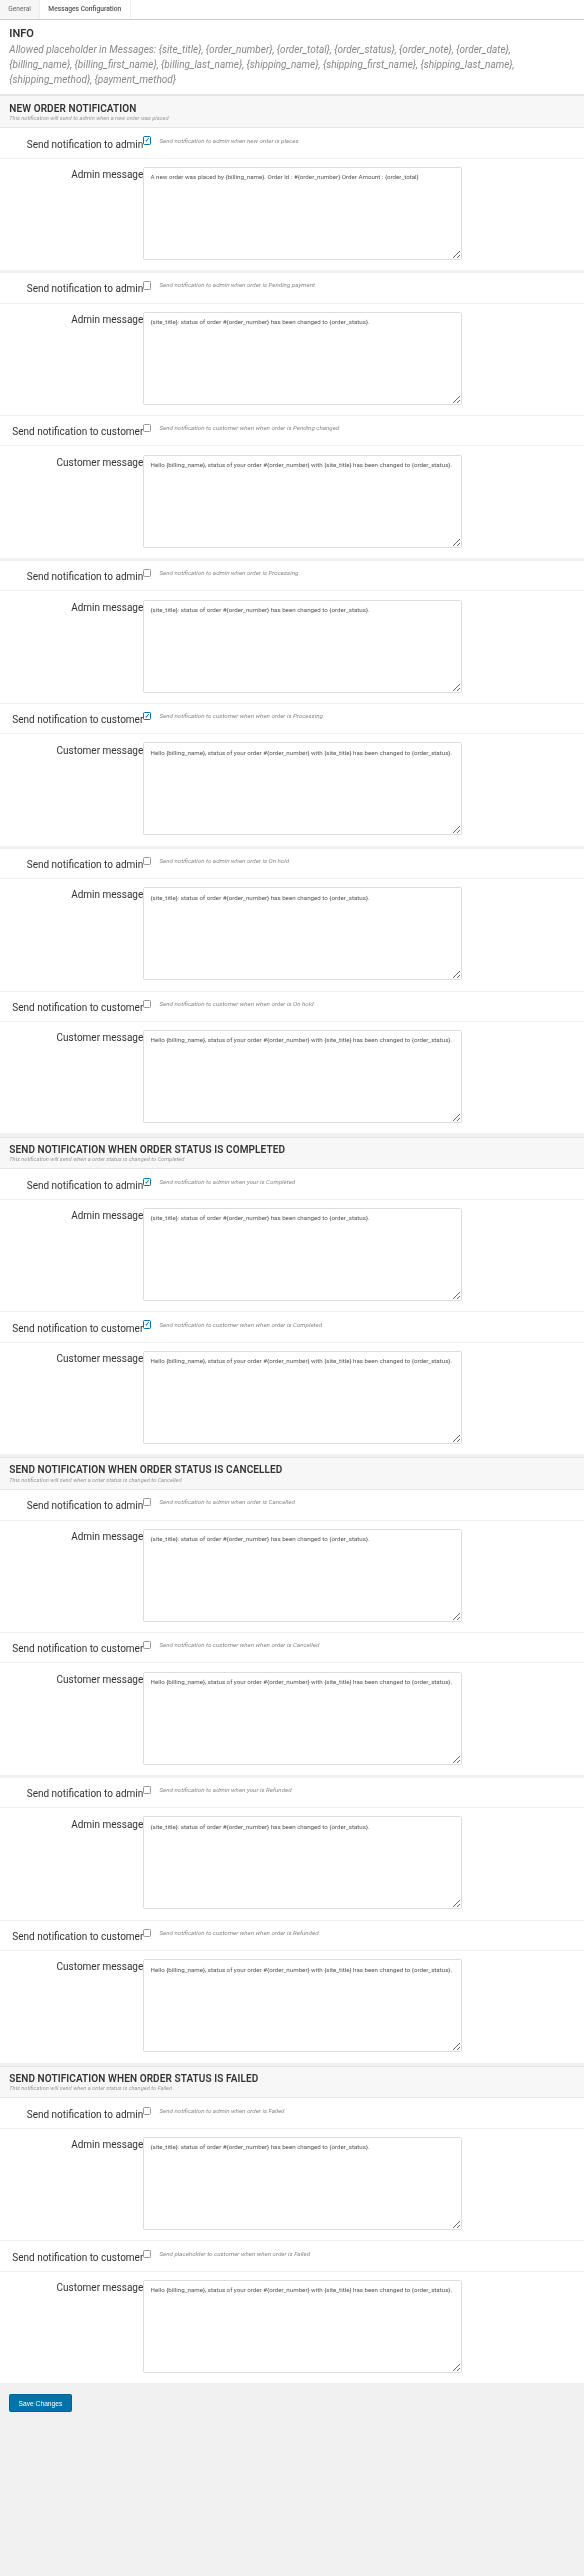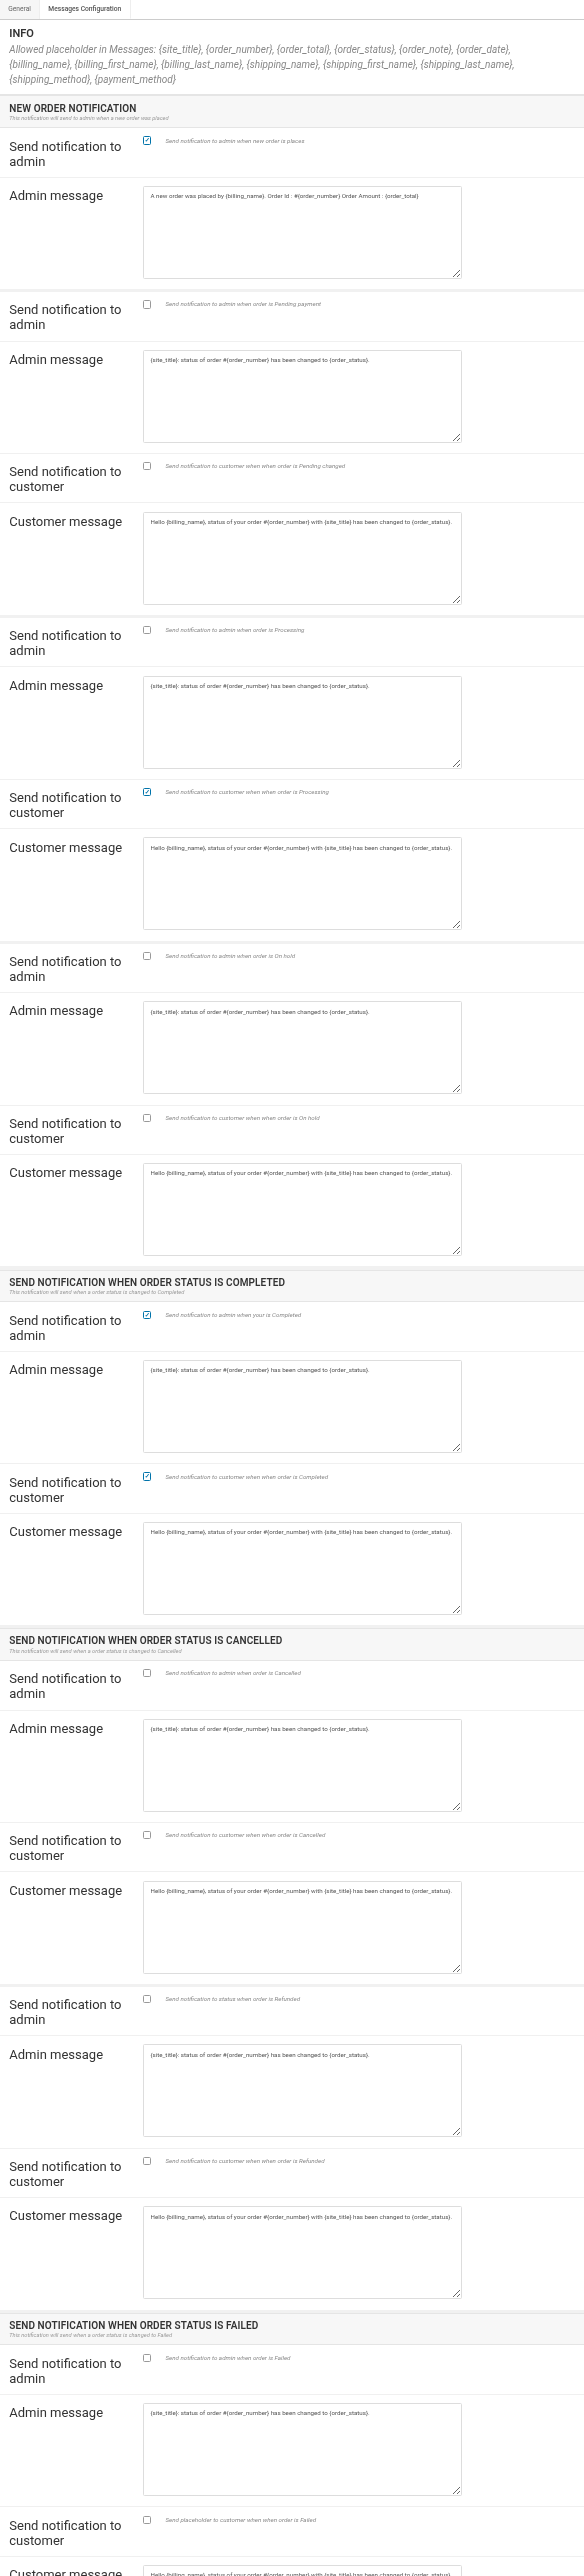--- a/index.html
+++ b/index.html
@@ -16,24 +16,24 @@
     .info-title { font-size: 11px; font-weight: 600; color: #333; margin-bottom: 2.1px; }
     .info-text { color: #888; font-size: 10px; font-style: italic; line-height: 1.5; }
     
     .section { background: #fff; margin-bottom: 3.1px; }
     .section-head { background: #f7f7f7; padding: 6.2px 9.3px; border-top: 0.5px solid #e5e5e5; border-bottom: 0.5px solid #e5e5e5; }
     .section-title { font-size: 10px; font-weight: 600; color: #333; text-transform: uppercase; letter-spacing: 0.1px; }
     .section-desc { color: #999; font-size: 5.7px; font-style: italic; margin-top: 1.5px; }
     
     .field-row { display: flex; padding: 8.2px 9.3px; border-bottom: 0.5px solid #f0f0f0; align-items: flex-start; }
     .field-row:last-child { border-bottom: none; }
-    .field-label { width: 134px; flex-shrink: 0; font-size: 13px; color: #333; padding-top: 2.1px; }
+    .field-label { width: 134px; flex-shrink: 0; font-size: 10px; color: #333; padding-top: 2.1px; text-align: right; }
     .field-control { flex: 1; }
     
-    .checkbox-wrap { display: flex; align-items: center; gap: 14px; }
+    .checkbox-wrap { display: flex; align-items: center; gap: 8px; }
     .checkbox { width: 8.2px; height: 8.2px; border: 1px solid #0073aa; border-radius: 1.5px; display: inline-flex; align-items: center; justify-content: center; cursor: pointer; flex-shrink: 0; }
     .checkbox.checked::after { content: "✓"; color: #0073aa; font-size: 6.2px; font-weight: bold; line-height: 1; }
     .checkbox.unchecked { border-color: #999; }
     .checkbox-label { color: #888; font-size: 6.2px; font-style: italic; }
     
     .textarea { width: 100%; max-width: 319px; min-height: 93px; border: 0.5px solid #ddd; border-radius: 1.5px; padding: 5.2px 6.2px; font-size: 6.2px; color: #555; font-family: inherit; resize: vertical; line-height: 1.6; background: #fff; }
     
     .save-bar { padding: 8.2px 9.3px; background: #f1f1f1; }
     .save-btn { background: #0073aa; color: #fff; border: 0.5px solid #006291; padding: 4.1px 8.2px; font-size: 6.7px; border-radius: 1.5px; cursor: pointer; }
   </style>
@@ -218,21 +218,21 @@
           <div class="field-label">Customer message</div>
           <div class="field-control"><textarea class="textarea" style="">Hello {billing_name}, status of your order #{order_number} with {site_title} has been changed to {order_status}.</textarea></div>
         </div>
       </div>
       <div class="section">
         <div class="field-row">
           <div class="field-label">Send notification to admin</div>
           <div class="field-control">
             <div class="checkbox-wrap">
               <span class="checkbox unchecked"></span>
-              <span class="checkbox-label">Send notification to status when order is Refunded</span>
+              <span class="checkbox-label">Send notification to admin when your is Refunded</span>
             </div>
           </div>
         </div>
         <div class="field-row">
           <div class="field-label">Admin message</div>
           <div class="field-control"><textarea class="textarea" style="">{site_title}: status of order #{order_number} has been changed to {order_status}.</textarea></div>
         </div>
         <div class="field-row">
           <div class="field-label">Send notification to customer</div>
           <div class="field-control">

